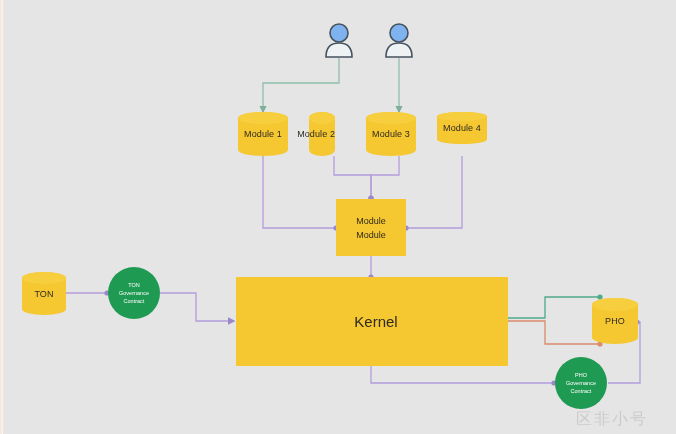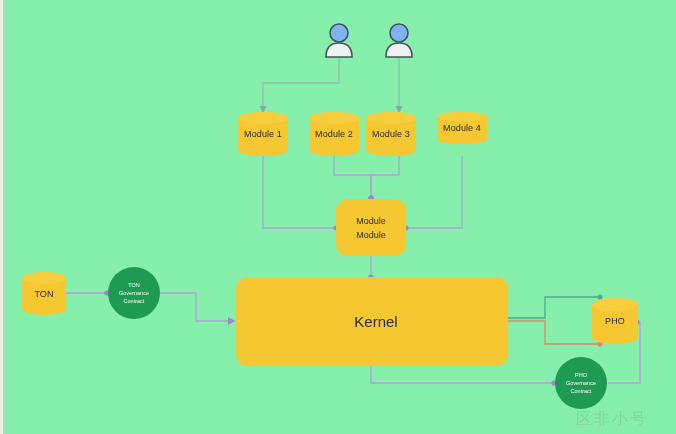--- a/index.html
+++ b/index.html
@@ -7,21 +7,21 @@
     padding: 0;
     background: #ffffff;
   }
   body {
     font-family: "Liberation Sans", sans-serif;
   }
   #canvas {
     position: relative;
     width: 676px;
     height: 434px;
-    background: #86efac;
+    background: #e5e5e5;
     overflow: hidden;
   }
   #canvas::before {
     content: "";
     position: absolute;
     left: 0; top: 0;
     width: 3px; height: 100%;
     background: linear-gradient(to right, #f3e6dc, #fdf5ef);
   }
   #edges {
@@ -53,21 +53,21 @@
   .cyl .lbl {
     position: relative;
     z-index: 2;
     color: #2f2a22;
     font-size: 9px;
     letter-spacing: .1px;
     white-space: nowrap;
   }
   .rect {
     background: #f5c730;
-    border-radius: 12px;
+    border-radius: 0;
     display: flex;
     flex-direction: column;
     align-items: center;
     justify-content: center;
     color: #2f2a22;
   }
   .rect .lbl { font-size: 9px; line-height: 14px; }
   .kernel .lbl { font-size: 15px; }
   .circ {
     background: #1f9a52;
@@ -169,21 +169,21 @@
     <svg viewBox="0 0 32 36" width="32" height="36">
       <circle cx="16" cy="11" r="9" fill="#7fb3ef" stroke="#46525e" stroke-width="1.6"></circle>
       <path d="M3,35 C3,25 8,21 16,21 C24,21 29,25 29,35 Z" fill="#eef2f5" stroke="#46525e" stroke-width="1.6"></path>
     </svg>
   </div>
 
   <div class="node cyl" style="left:238px; top:112px; width:50px; height:44px;">
     <div class="cyl-top"></div>
     <span class="lbl">Module 1</span>
   </div>
-  <div class="node cyl" style="left:309px; top:112px; width:50px; height:44px;">
+  <div class="node cyl" style="left:309px; top:112px; width:26px; height:44px;justify-content:flex-end;">
     <div class="cyl-top"></div>
     <span class="lbl">Module 2</span>
   </div>
   <div class="node cyl" style="left:366px; top:112px; width:50px; height:44px;">
     <div class="cyl-top"></div>
     <span class="lbl">Module 3</span>
   </div>
   <div class="node cyl" style="left:437px; top:112px; width:50px; height:32px;">
     <div class="cyl-top"></div>
     <span class="lbl">Module 4</span>

